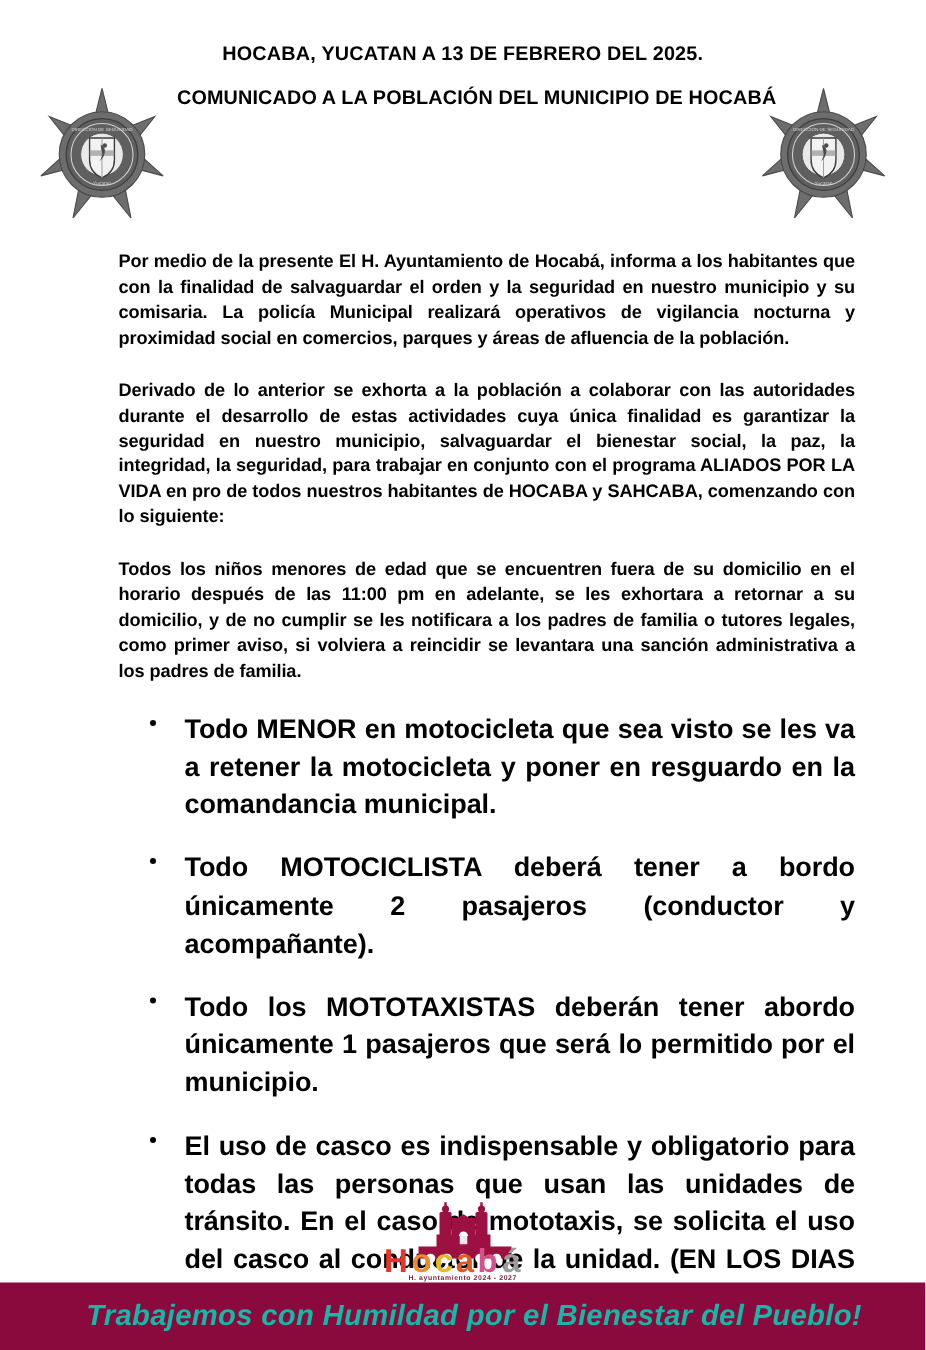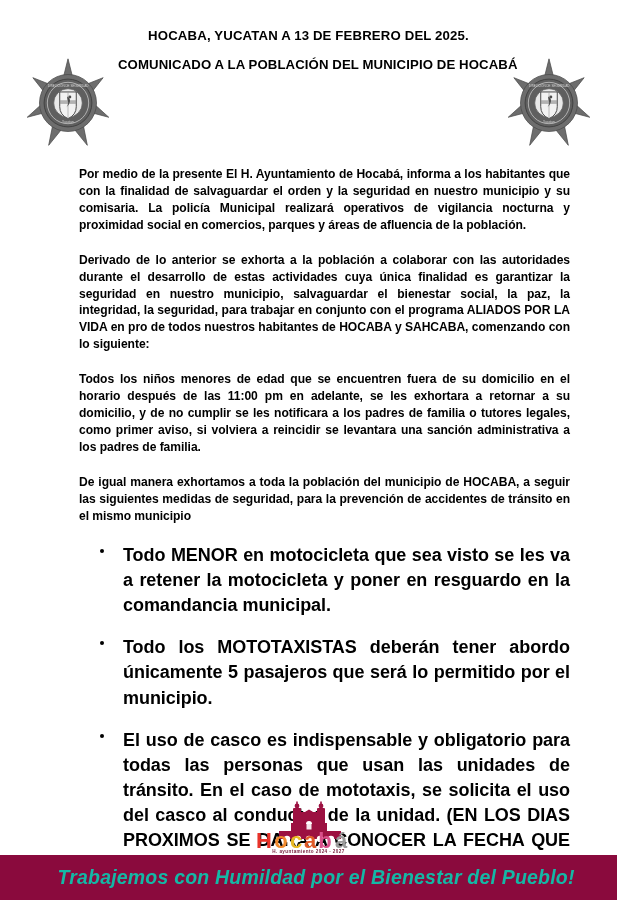--- a/index.html
+++ b/index.html
@@ -235,25 +235,25 @@
       <div class="header-line1">HOCABA, YUCATAN A 13 DE FEBRERO DEL 2025.</div>
       <div class="header-line2">COMUNICADO A LA POBLACIÓN DEL MUNICIPIO DE HOCABÁ</div>
     </div>
   </div>
 
   <div class="content">
 
     <p class="para">Por medio de la presente El H. Ayuntamiento de Hocabá, informa a los habitantes que con la finalidad de salvaguardar el orden y la seguridad en nuestro municipio y su comisaria. La policía Municipal realizará operativos de vigilancia nocturna y proximidad social en comercios, parques y áreas de afluencia de la población.</p>
     <p class="para">Derivado de lo anterior se exhorta a la población a colaborar con las autoridades durante el desarrollo de estas actividades cuya única finalidad es garantizar la seguridad en nuestro municipio, salvaguardar el bienestar social, la paz, la integridad, la seguridad, para trabajar en conjunto con el programa ALIADOS POR LA VIDA en pro de todos nuestros habitantes de HOCABA y SAHCABA, comenzando con lo siguiente:</p>
     <p class="para">Todos los niños menores de edad que se encuentren fuera de su domicilio en el horario después de las 11:00 pm en adelante, se les exhortara a retornar a su domicilio, y de no cumplir se les notificara a los padres de familia o tutores legales, como primer aviso, si volviera a reincidir se levantara una sanción administrativa a los padres de familia.</p>
-    <p class="para">De igual manera exhortamos a toda la población del municipio de HOCABA, a seguir las siguientes medidas de seguridad, para la prevención de accidentes de tránsito en el mismo municipio</p>
 
     <ul class="rules">
       <li>Todo MENOR en motocicleta que sea visto se les va a retener la motocicleta y poner en resguardo en la comandancia municipal.</li>
-      <li>Todo los MOTOTAXISTAS deberán tener abordo únicamente 5 pasajeros que será lo permitido por el municipio.</li>
+      <li>Todo MOTOCICLISTA deberá tener a bordo únicamente 2 pasajeros (conductor y acompañante).</li>
+      <li>Todo los MOTOTAXISTAS deberán tener abordo únicamente 1 pasajeros que será lo permitido por el municipio.</li>
       <li>El uso de casco es indispensable y obligatorio para todas las personas que usan las unidades de tránsito. En el caso de mototaxis, se solicita el uso del casco al conductor de la unidad. (EN LOS DIAS PROXIMOS SE DARA A CONOCER LA FECHA QUE ENTRARA EN VIGOR EN EL MUNICIPIO)</li>
     </ul>
 
   </div>
 
   <div class="footer-logo">
     <div class="logo-wrap">
       <svg viewBox="0 0 126 52" width="126" height="52" xmlns="http://www.w3.org/2000/svg" aria-hidden="true">
 
         <g fill="#9c1141">

